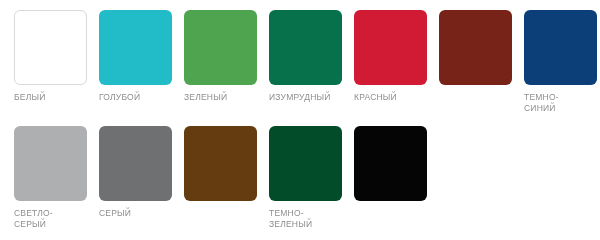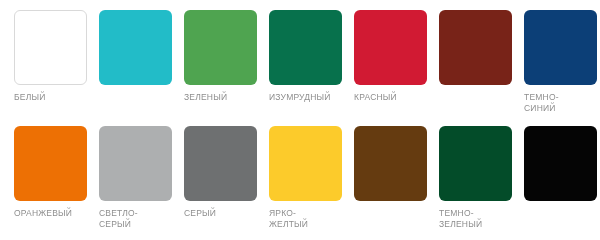--- a/index.html
+++ b/index.html
@@ -68,20 +68,21 @@
 <body>
 
 <div id="palette">
   <div class="swatch-row row-top">
       <div class="swatch-cell">
         <div class="chip bordered" style="background: rgb(255, 255, 255);"></div>
         <div class="chip-label">БЕЛЫЙ</div>
       </div>
       <div class="swatch-cell">
         <div class="chip" style="background: rgb(34, 188, 200);"></div>
+        <div class="chip-label">ГОЛУБОЙ</div>
       </div>
       <div class="swatch-cell">
         <div class="chip" style="background: rgb(79, 164, 80);"></div>
         <div class="chip-label">ЗЕЛЕНЫЙ</div>
       </div>
       <div class="swatch-cell">
         <div class="chip" style="background: rgb(7, 113, 76);"></div>
         <div class="chip-label">ИЗУМРУДНЫЙ</div>
       </div>
       <div class="swatch-cell">
@@ -92,36 +93,27 @@
         <div class="chip" style="background: rgb(120, 35, 24);"></div>
       </div>
       <div class="swatch-cell">
         <div class="chip" style="background: rgb(12, 63, 119);"></div>
         <div class="chip-label">ТЕМНО-
 СИНИЙ</div>
       </div>
     </div>
   <div class="swatch-row row-bottom">
       <div class="swatch-cell">
-        <div class="chip" style="background: rgb(237, 112, 4);"></div>
-        <div class="chip-label">ОРАНЖЕВЫЙ</div>
-      </div>
-      <div class="swatch-cell">
         <div class="chip" style="background: rgb(173, 175, 176);"></div>
         <div class="chip-label">СВЕТЛО-
 СЕРЫЙ</div>
       </div>
       <div class="swatch-cell">
         <div class="chip" style="background: rgb(110, 112, 113);"></div>
         <div class="chip-label">СЕРЫЙ</div>
-      </div>
-      <div class="swatch-cell">
-        <div class="chip" style="background: rgb(252, 203, 43);"></div>
-        <div class="chip-label">ЯРКО-
-ЖЕЛТЫЙ</div>
       </div>
       <div class="swatch-cell">
         <div class="chip" style="background: rgb(101, 59, 16);"></div>
       </div>
       <div class="swatch-cell">
         <div class="chip" style="background: rgb(3, 76, 41);"></div>
         <div class="chip-label">ТЕМНО-
 ЗЕЛЕНЫЙ</div>
       </div>
       <div class="swatch-cell">

